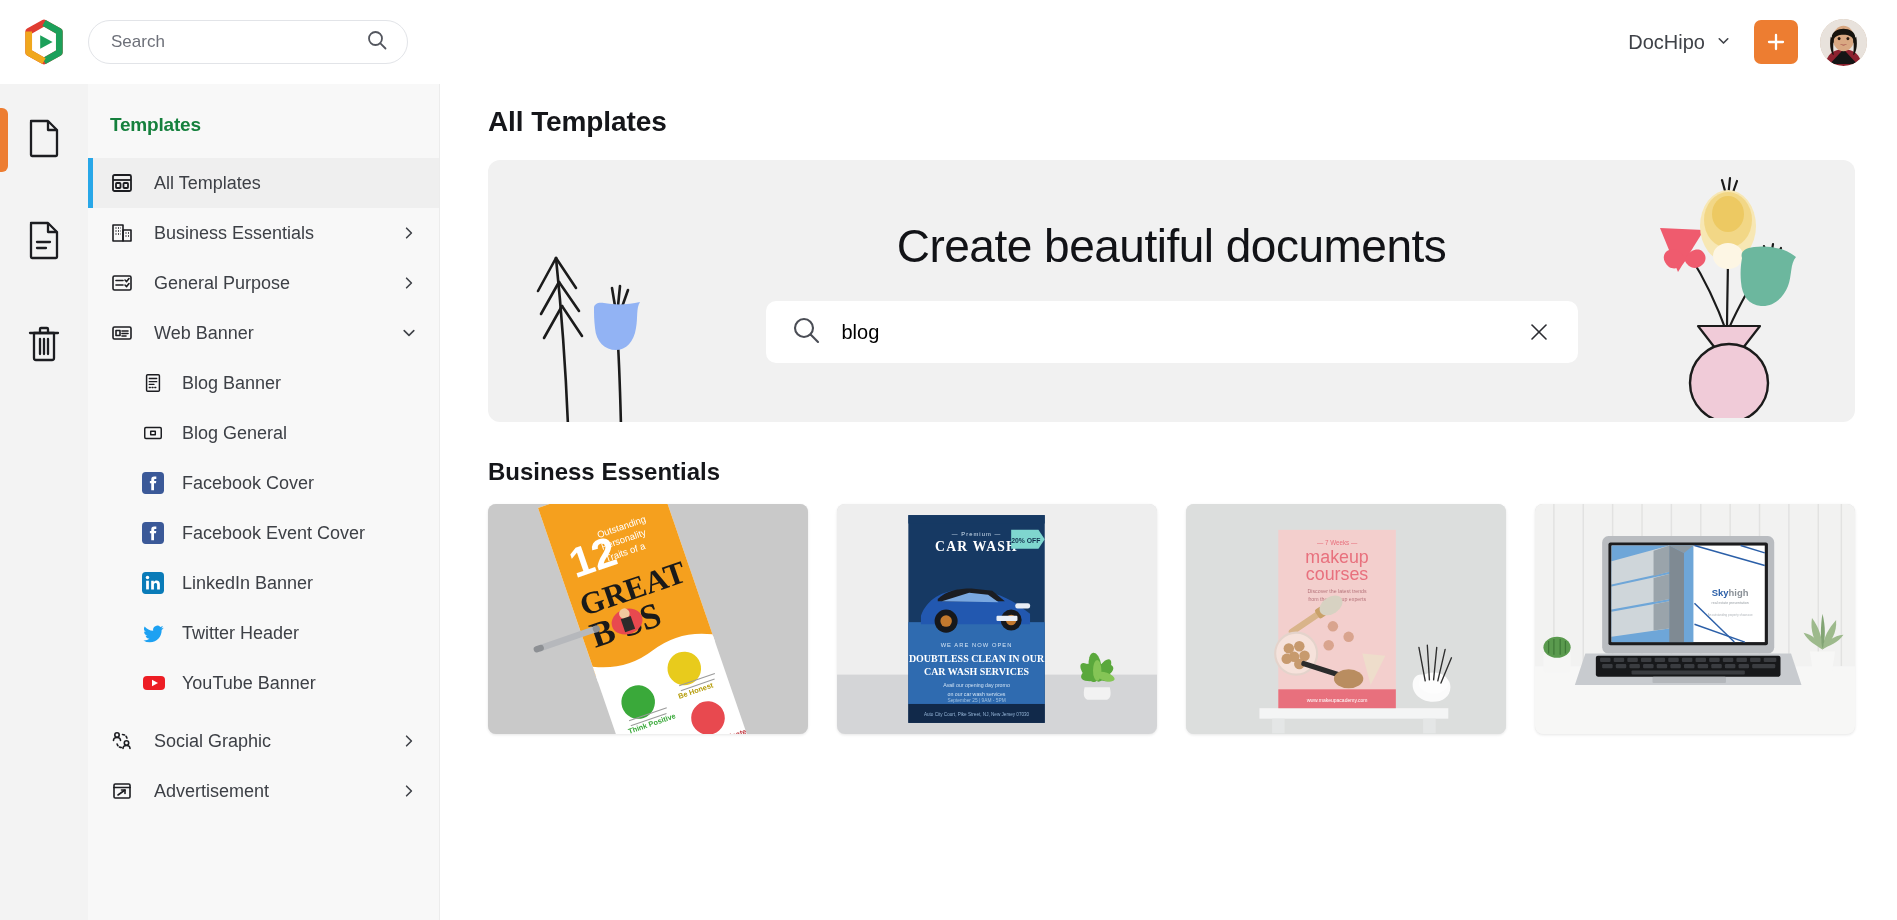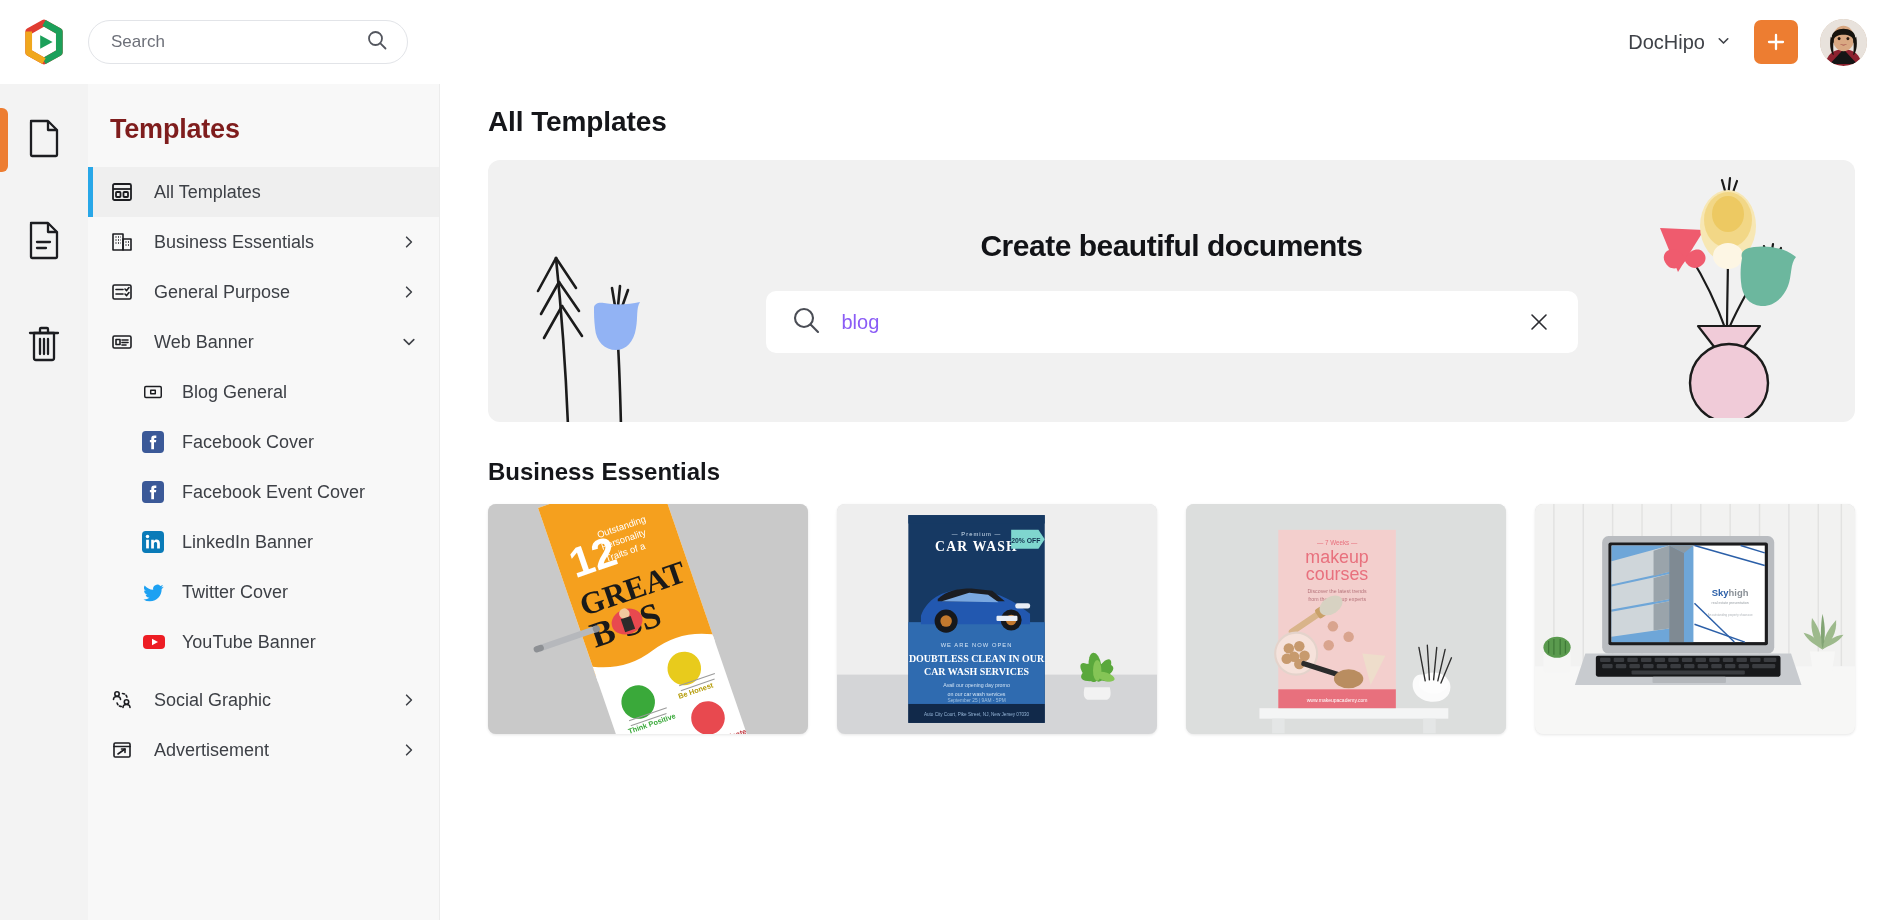--- a/index.html
+++ b/index.html
@@ -79,21 +79,21 @@
 
   
   .navpanel {
     width: 352px; min-width: 352px;
     background: #f8f8f8;
     border-right: 1px solid #ececec;
     overflow: hidden;
     padding-top: 16px;
   }
   .nav-title {
-    font-size: 27px; font-weight: bold; color: #7f1d1d;
+    font-size: 19px; font-weight: bold; color: #15803d;
     padding: 14px 0 22px 22px; letter-spacing: -0.2px;
   }
   .nav-item {
     display: flex; align-items: center;
     height: 50px; padding-left: 22px; padding-right: 22px;
     cursor: pointer; position: relative;
     font-size: 18px; color: #3d4046;
   }
   .nav-item.active { background: #efefef; }
   .nav-item.active::before {
@@ -122,32 +122,32 @@
   .hero {
     position: relative;
     height: 262px;
     background: #f1f1f1;
     border-radius: 12px;
     overflow: hidden;
     display: flex; flex-direction: column;
     align-items: center; justify-content: center;
   }
   .hero-title {
-    font-size: 30px; font-weight: bold; color: #121317;
+    font-size: 46px; font-weight: normal; color: #121317;
     letter-spacing: -0.5px; margin-bottom: 28px;
   }
   .hero-search {
     width: 812px; height: 62px; background: #fff;
     border-radius: 10px; display: flex; align-items: center;
     padding: 0 22px 0 24px; position: relative; z-index: 4;
   }
   .hero-search input {
     flex: 1; border: none; outline: none; background: transparent;
     font-family: "Liberation Sans", sans-serif;
-    font-size: 20px; color: #8b5cf6; margin-left: 20px;
+    font-size: 20px; color: #000000; margin-left: 20px;
   }
   .hero-clear { cursor: pointer; display: flex; align-items: center; padding: 6px; }
   .deco { position: absolute; pointer-events: none; }
   .deco-left { left: 28px; bottom: -8px; }
   .deco-right { right: 38px; top: 8px; }
 
   .section-title {
     font-size: 24px; font-weight: bold; color: #15161a;
     margin: 36px 0 18px 0;
   }
@@ -342,20 +342,34 @@
           </svg>
         </span>
         <span class="nav-label">Web Banner</span>
         <span class="nav-chev">
           <svg width="16" height="16" viewBox="0 0 20 20" fill="none" stroke="#3f4248" stroke-width="2" stroke-linecap="round" stroke-linejoin="round">
               <polyline points="4,7 10,13 16,7"></polyline>
             </svg>
         </span>
       </div>
 
+      <div class="nav-item sub">
+        <span class="nav-icon">
+          <svg width="22" height="22" viewBox="0 0 24 24" fill="none" stroke="#1c1d21" stroke-width="1.6" stroke-linejoin="round" stroke-linecap="round">
+            <rect x="5" y="3" width="14" height="18" rx="1.2"></rect>
+            <line x1="8" y1="7" x2="16" y2="7"></line>
+              <line x1="8" y1="10.5" x2="16" y2="10.5"></line>
+              <line x1="8" y1="13.5" x2="13" y2="13.5"></line>
+            <line x1="8" y1="17" x2="9" y2="17"></line>
+              <line x1="11" y1="17" x2="12" y2="17"></line>
+              <line x1="14" y1="17" x2="15" y2="17"></line>
+          </svg>
+        </span>
+        <span class="nav-label">Blog Banner</span>
+      </div>
 
       <div class="nav-item sub">
         <span class="nav-icon">
           <svg width="22" height="22" viewBox="0 0 24 24" fill="none" stroke="#1c1d21" stroke-width="1.6" stroke-linejoin="round">
             <rect x="3" y="6" width="18" height="12" rx="1.3"></rect>
               <rect x="9.5" y="10" width="5" height="4"></rect>
           </svg>
         </span>
         <span class="nav-label">Blog General</span>
       </div>
@@ -392,21 +406,21 @@
         </span>
         <span class="nav-label">LinkedIn Banner</span>
       </div>
 
       <div class="nav-item sub">
         <span class="nav-icon">
           <svg width="23" height="23" viewBox="0 0 24 24">
             <path fill="#1da1f2" d="M22.5 5.9c-.8.35-1.6.58-2.5.69.9-.54 1.6-1.4 1.9-2.4-.84.5-1.77.86-2.76 1.06A4.34 4.34 0 0 0 11.7 9.2 12.3 12.3 0 0 1 2.8 4.7a4.34 4.34 0 0 0 1.34 5.8c-.7-.02-1.37-.22-1.95-.54v.05a4.34 4.34 0 0 0 3.48 4.25c-.64.18-1.32.2-1.96.08a4.35 4.35 0 0 0 4.06 3.02A8.72 8.72 0 0 1 1.5 19.2a12.28 12.28 0 0 0 6.65 1.95c7.98 0 12.35-6.62 12.35-12.35v-.56c.85-.6 1.58-1.37 2.16-2.24z"></path>
           </svg>
         </span>
-        <span class="nav-label">Twitter Cover</span>
+        <span class="nav-label">Twitter Header</span>
       </div>
 
       <div class="nav-item sub">
         <span class="nav-icon">
           <svg width="24" height="24" viewBox="0 0 24 24">
             <rect x="1" y="5" width="22" height="14" rx="4" fill="#ed1d24"></rect>
             <path d="M10 8.8 L16 12 L10 15.2 Z" fill="#fff"></path>
           </svg>
         </span>
         <span class="nav-label">YouTube Banner</span>

